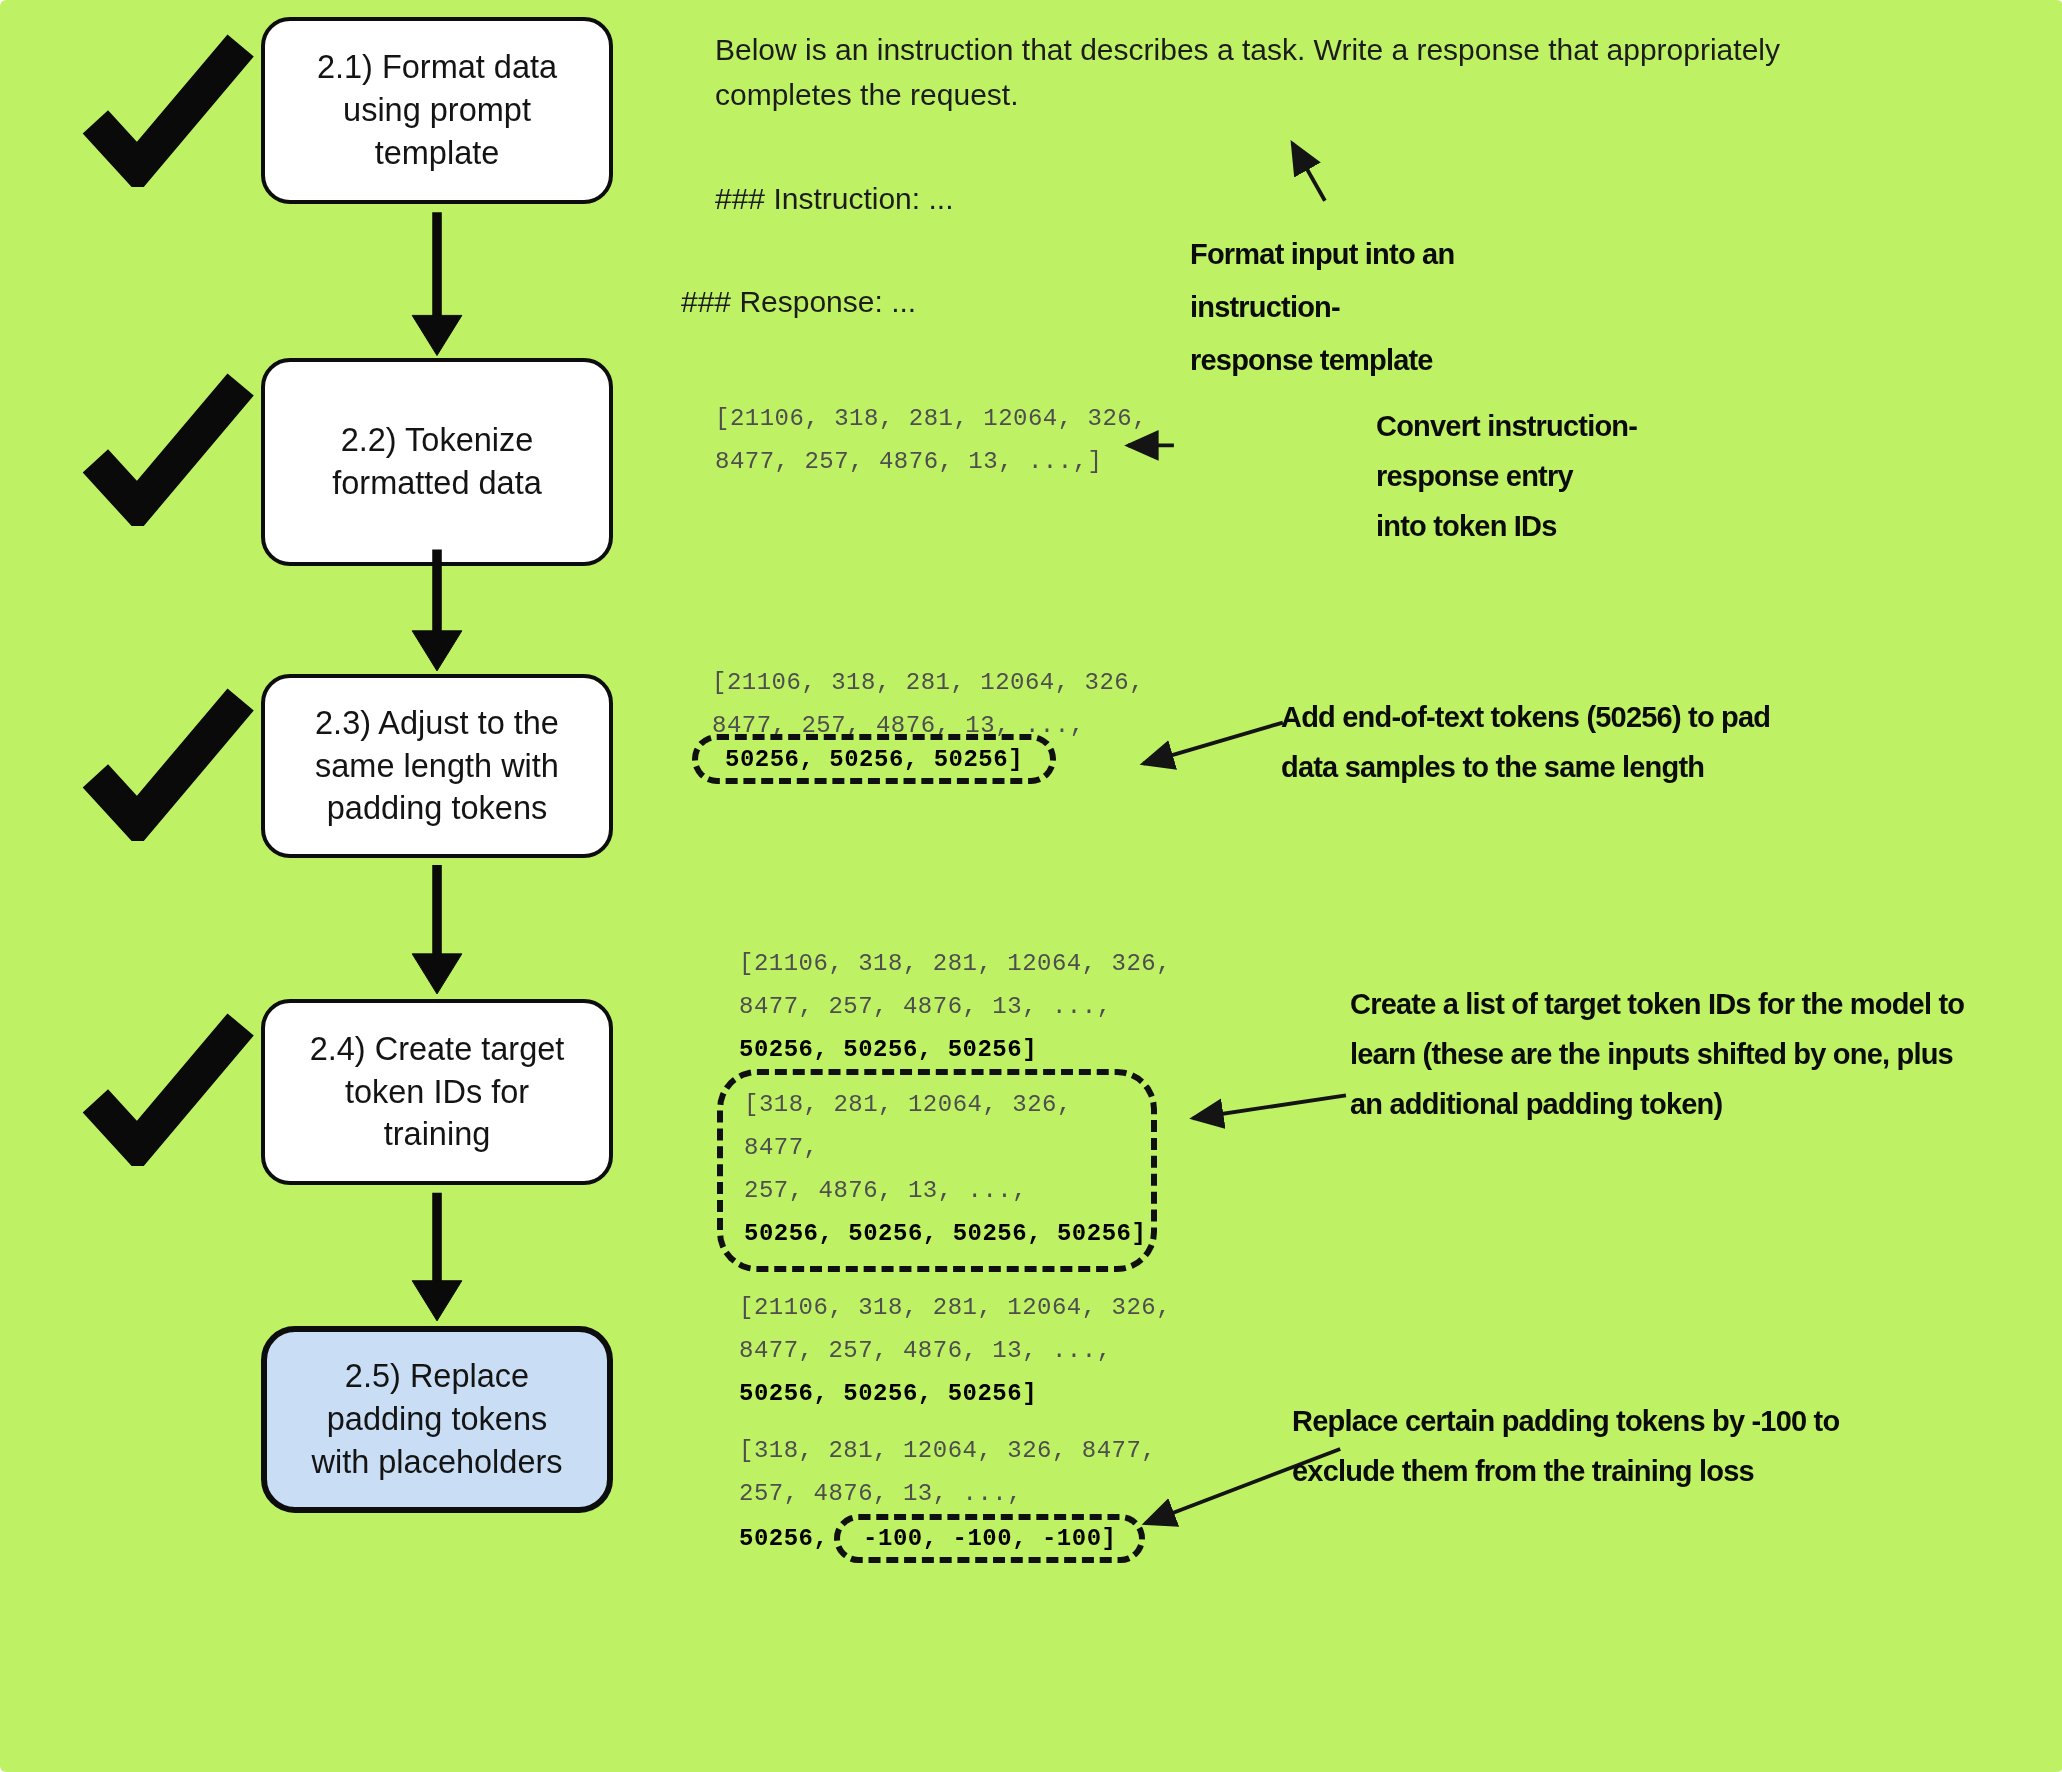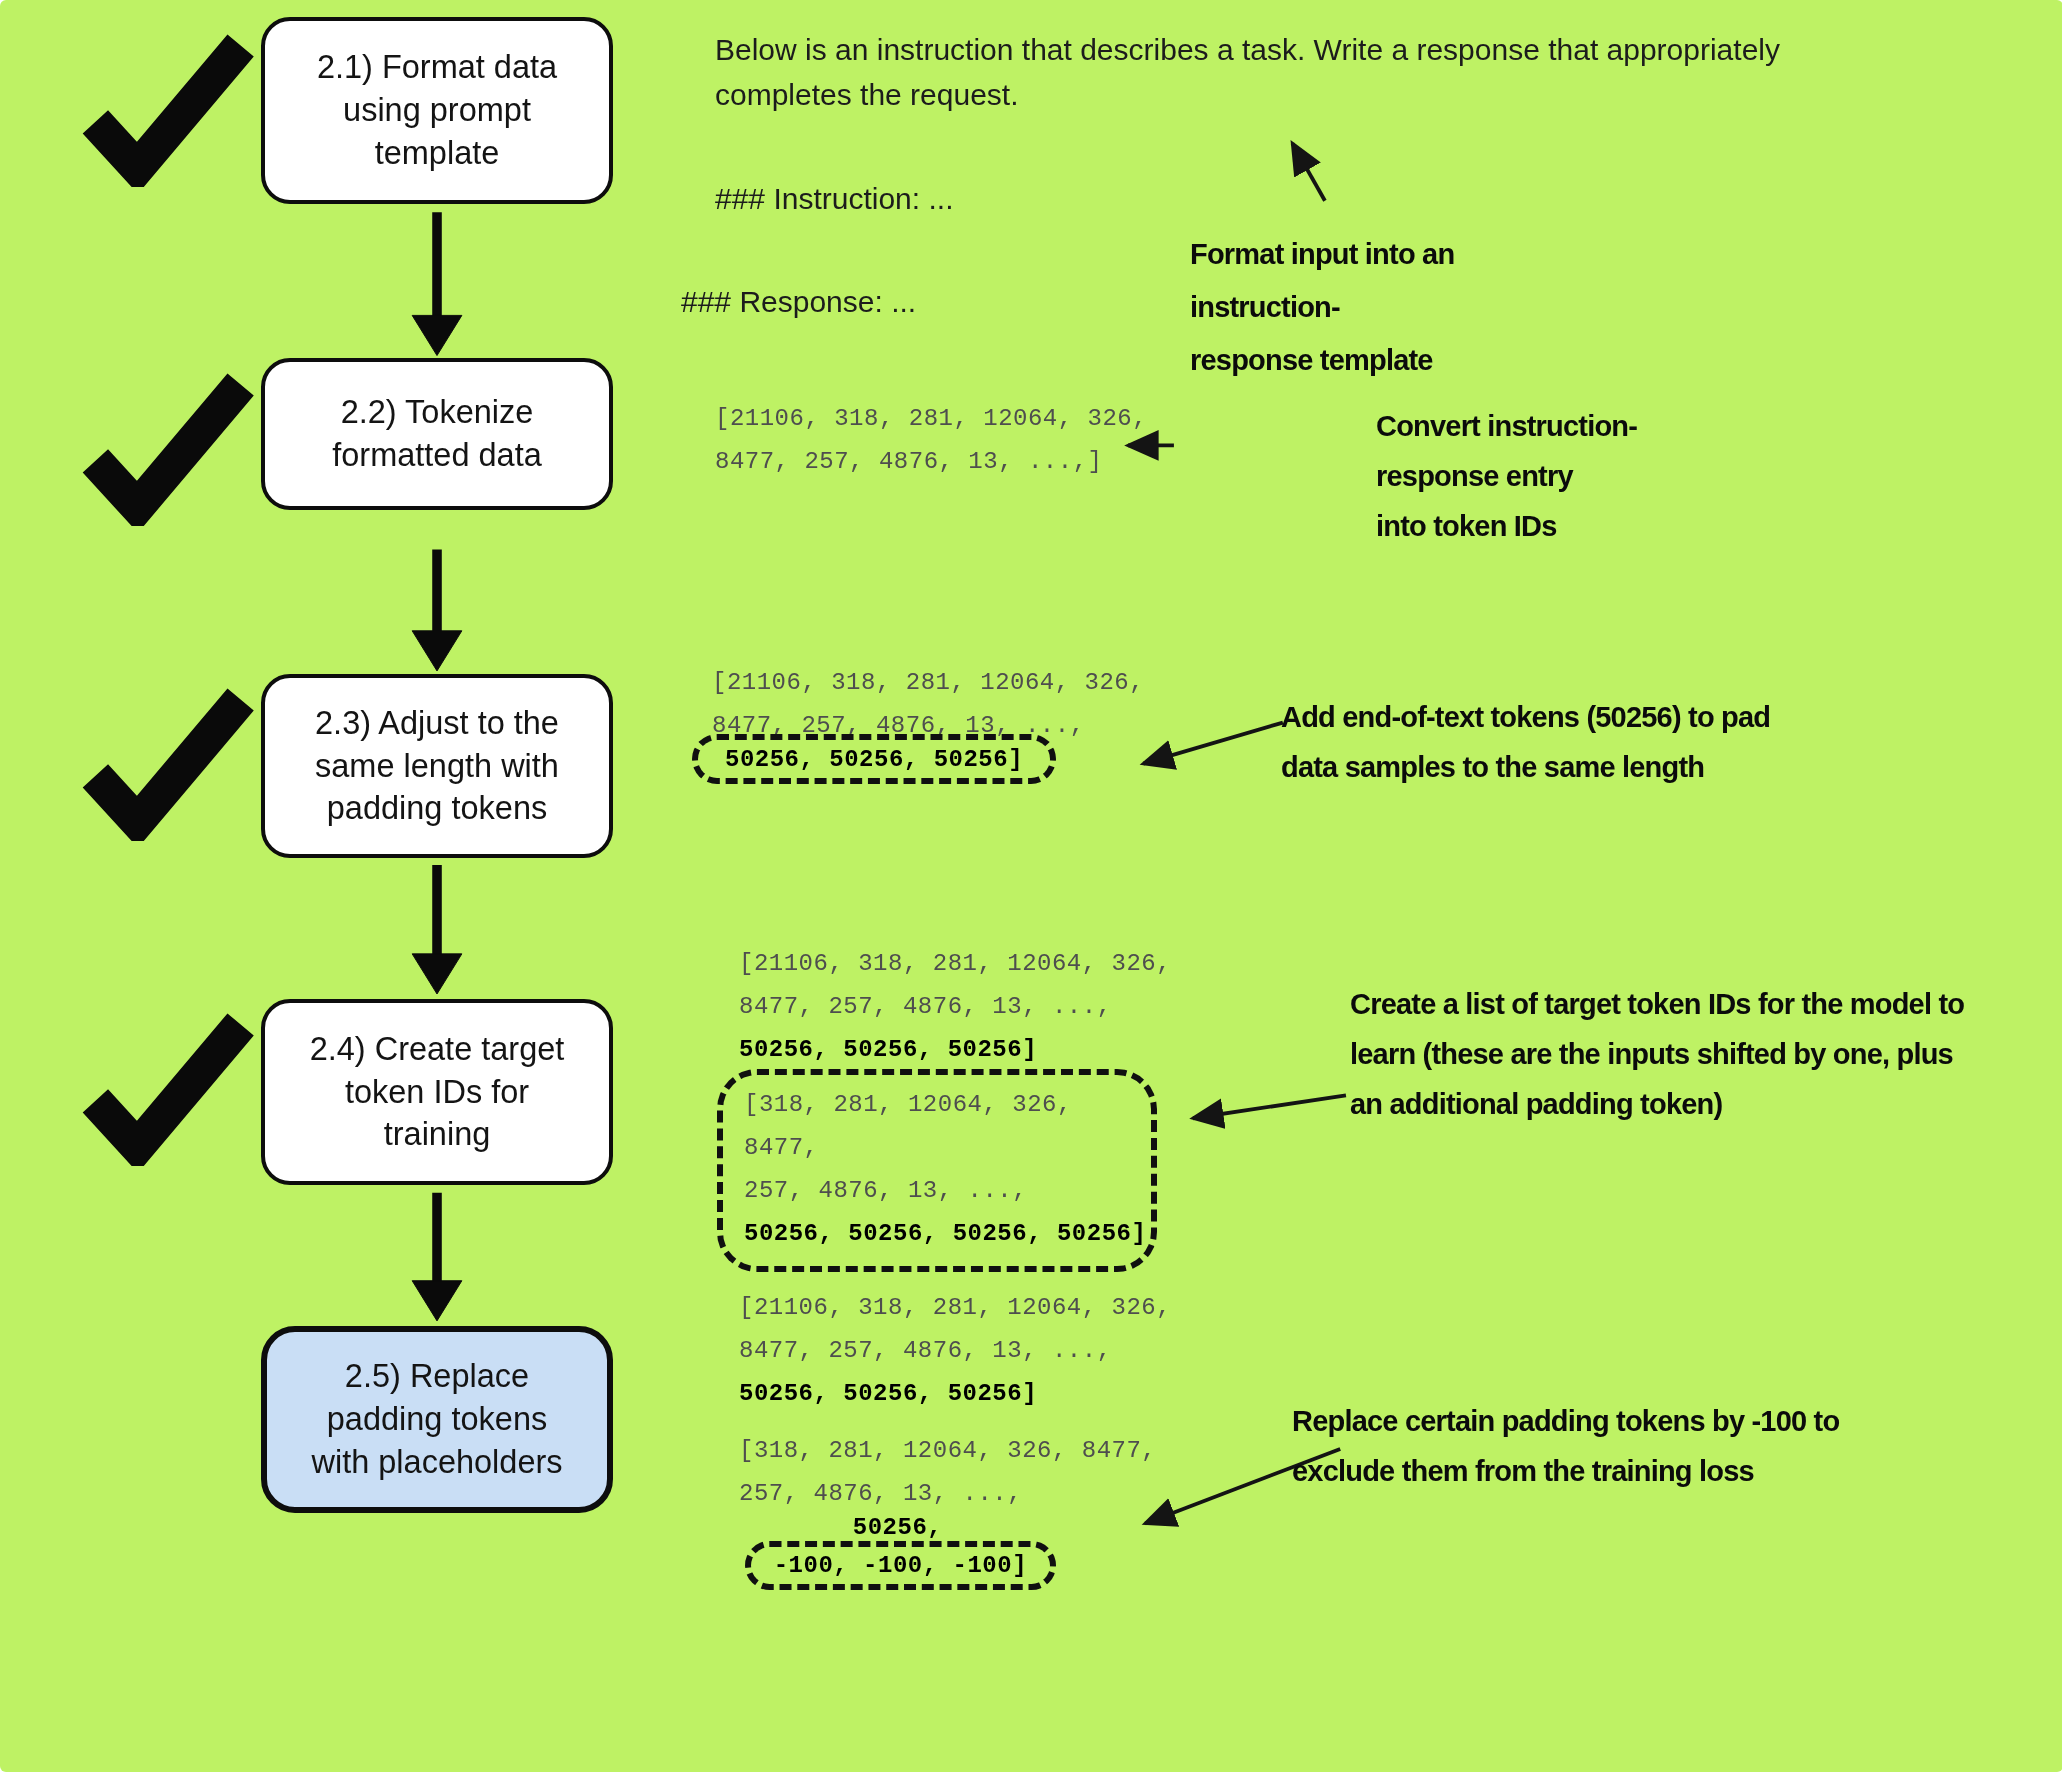--- a/index.html
+++ b/index.html
@@ -10,21 +10,21 @@
 
   
   .step{
     position:absolute; left:261px; width:352px; box-sizing:border-box;
     border:4.8px solid #0d0d0d; border-radius:29px; background:#fff;
     display:flex; align-items:center; justify-content:center;
     text-align:center; font-size:32.5px; line-height:1.32; color:#141414;
     white-space:pre-line; font-weight:400;
   }
   .step1{top:17px;height:187px;}
-  .step2{top:358px;height:152px;}
+  .step2{top:358px;height:208px;}
   .step3{top:674px;height:184px;}
   .step4{top:999px;height:186px;}
   .step5{top:1326px;height:187px;border-width:6.7px;border-radius:34px;}
 
   
   .check{position:absolute;left:82px;width:172px;height:153px;}
   .ck1{top:34px;} .ck2{top:373px;} .ck3{top:688px;} .ck4{top:1013px;}
 
   
   .sans-example{position:absolute; font-size:30px; line-height:45px; color:#1c1c1c; white-space:pre-line;}
@@ -47,21 +47,21 @@
     border:6.7px dashed #101010; border-radius:40px; padding:7.6px 0 11.5px 21px;
   }
   .dash-rect .in{
     font-family:"Liberation Mono","DejaVu Sans Mono",monospace;
     font-size:24px; line-height:43px; letter-spacing:0.5px; white-space:pre-line;
   }
   .dash-rect .in.g{color:#4e4e4e;}
   .dash-rect .in.b{color:#000;font-weight:700;}
   .masked-row{
     position:absolute; left:739px; top:1514px; display:flex; align-items:center;
-    font-family:"Liberation Mono","DejaVu Sans Mono",monospace; font-size:24px; font-weight:700; color:#000; letter-spacing:0.5px;flex-direction:column;
+    font-family:"Liberation Mono","DejaVu Sans Mono",monospace; font-size:24px; font-weight:700; color:#000; letter-spacing:0.5px;
   }
   .masked-row .ellipse{
     margin-left:5.7px; border:6.7px dashed #101010; border-radius:50px; padding:4.8px 23px;
   }
 
   
   .ann{
     position:absolute; font-weight:bold; font-size:29px; line-height:50px;
     letter-spacing:-0.8px; text-align:left; color:#0b0b0b; white-space:pre-line;
   }

